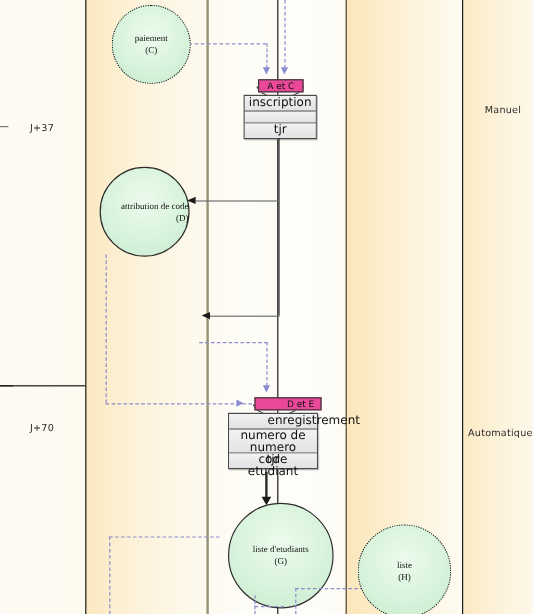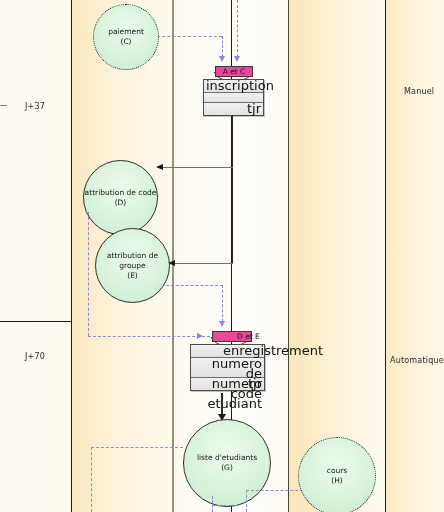--- a/index.html
+++ b/index.html
@@ -32,36 +32,36 @@
     flex-direction:column;
     align-items:center;
     justify-content:center;
     text-align:center;
     font-size:7.5px;
     line-height:10px;
     color:#111;
   }
   .node-circle.solid{border:1px solid #2d2d2d;}
   .node-circle.dotted{border:1.4px dotted #1d1d1d;}
-  .node-circle span{display:block;}
+  .node-circle span{display:block;font-family:Liberation Serif, serif;}
 
   
   .proc{
     position:absolute;
     border:1px solid #4a4a4a;
     background:#e9e9e9;
     box-sizing:border-box;
     box-shadow:1px 1px 0 rgba(0,0,0,.22);
   }
   .proc .row{
     box-sizing:border-box;
-    font-size:13px;
+    font-size:10px;
     line-height:10px;
     color:#111;
-    text-align:right;
+    text-align:center;
     padding:1px 2px;
     background:linear-gradient(#f2f2f2,#e2e2e2);
   }
   .proc .row.mid{border-top:1px solid #6b6b6b;border-bottom:1px solid #6b6b6b;}
 
   
   .cond{
     position:absolute;
     border:1px solid #3a3a3a;
     background:#ec4899;
@@ -135,68 +135,63 @@
   <div class="line-grey" style="left:163px;top:167px;width:70px;height:1px;"></div>
   <div class="arrow left-black" style="left:156px;top:163.5px;"></div>
   <div class="line-grey" style="left:175px;top:263px;width:58px;height:1px;"></div>
   <div class="arrow left-black" style="left:168px;top:259.5px;"></div>
 
   <div class="node-circle dotted" style="left:93px;top:4px;width:64px;height:64px;">
     <span>paiement</span>
     <span>(C)</span>
   </div>
 
-  <div class="node-circle solid" style="left:83px;top:160px;width:73px;height:73px;">
+  <div class="node-circle solid" style="left:83px;top:139px;width:73px;height:73px;align-items:flex-end;">
     <span style="white-space:nowrap;">attribution de code</span>
     <span>(D)</span>
   </div>
 
-  <div class="node-circle solid" style="left:95px;top:228px;width:73px;height:73px;">
-    <span>attribution de</span>
-    <span>groupe</span>
-    <span>(E)</span>
-  </div>
 
   <div class="dashv" style="left:88px;top:212px;height:124px;"></div>
   <div class="dashh" style="left:88px;top:336px;width:122px;"></div>
   <div class="arrow right-blue" style="left:197px;top:333px;"></div>
 
   <div class="dashh" style="left:166px;top:285px;width:57px;"></div>
   <div class="dashv" style="left:222px;top:285px;height:37px;"></div>
   <div class="arrow down-blue" style="left:219px;top:321px;"></div>
 
   <svg class="cond-brace" width="46" height="12" style="left:208px;top:336px;">
     <path d="M3 1 C 7 9, 16 10, 22 10 C 28 10, 38 9, 42 1" stroke="#3a3a3a" stroke-width="1" fill="none"></path>
   </svg>
-  <div class="cond" style="left:212px;top:331px;width:40px;height:11px;padding-left:24px;">D et E</div>
+  <div class="cond" style="left:212px;top:331px;width:56px;height:11px;padding-left:24px;">D et E</div>
 
   <div class="proc" style="left:190px;top:344px;width:75px;">
     <div class="row" style="height:12px;padding-left:32px;">enregistrement</div>
     <div class="row mid" style="height:21px;">
       <div>numero de numero</div>
       <div>code etudiant</div>
     </div>
     <div class="row" style="height:12px;">tjr</div>
   </div>
 
   <div class="line-solid" style="left:221px;top:393px;width:1.6px;height:24px;"></div>
   <div class="arrow down-black" style="left:218px;top:414px;"></div>
 
-  <div class="node-circle solid" style="left:183px;top:419px;width:86px;height:86px;">
+  <div class="node-circle solid" style="left:190px;top:419px;width:86px;height:86px;">
     <span style="white-space:nowrap;">liste d'etudiants</span>
     <span>(G)</span>
   </div>
 
   <div class="dashh" style="left:91px;top:447px;width:92px;"></div>
   <div class="dashv" style="left:91px;top:447px;height:65px;"></div>
 
   <div class="dashv" style="left:212px;top:496px;height:16px;"></div>
   <div class="dashh" style="left:212px;top:505px;width:25px;"></div>
 
   <div class="dashh" style="left:246px;top:490px;width:62px;"></div>
   <div class="dashv" style="left:246px;top:490px;height:22px;"></div>
 
   <div class="node-circle dotted" style="left:298px;top:437px;width:76px;height:76px;">
-    <span>cours</span>
+    <span>liste</span>
     <span>(H)</span>
   </div>
 
 </div>
 
 </body></html>

